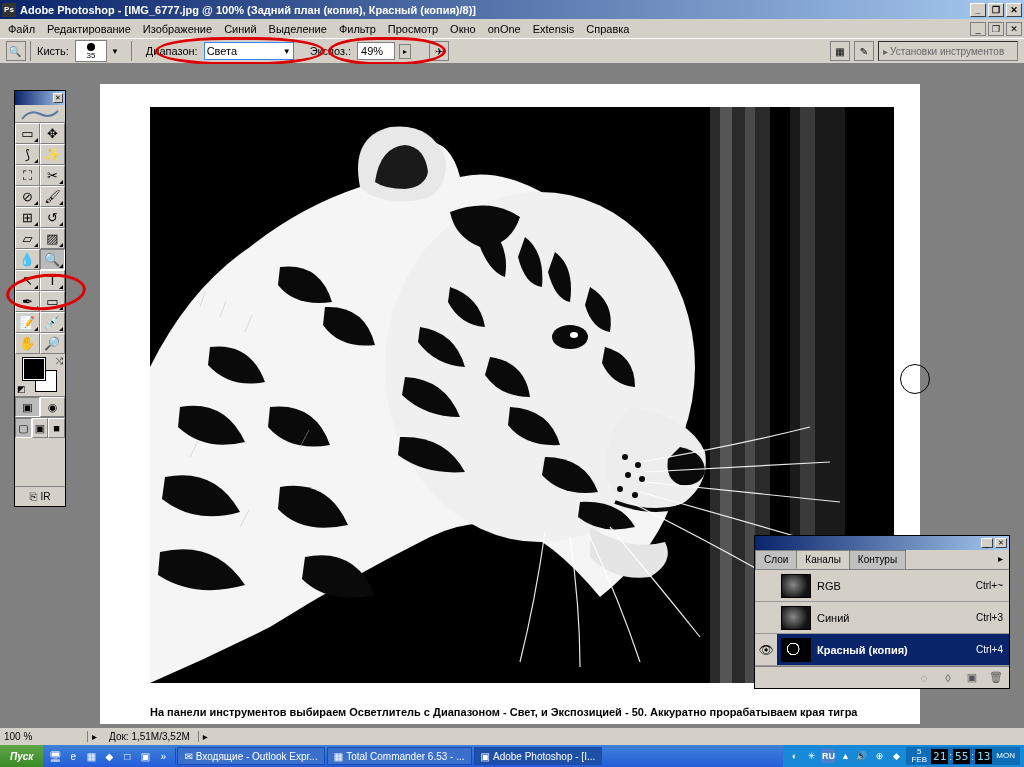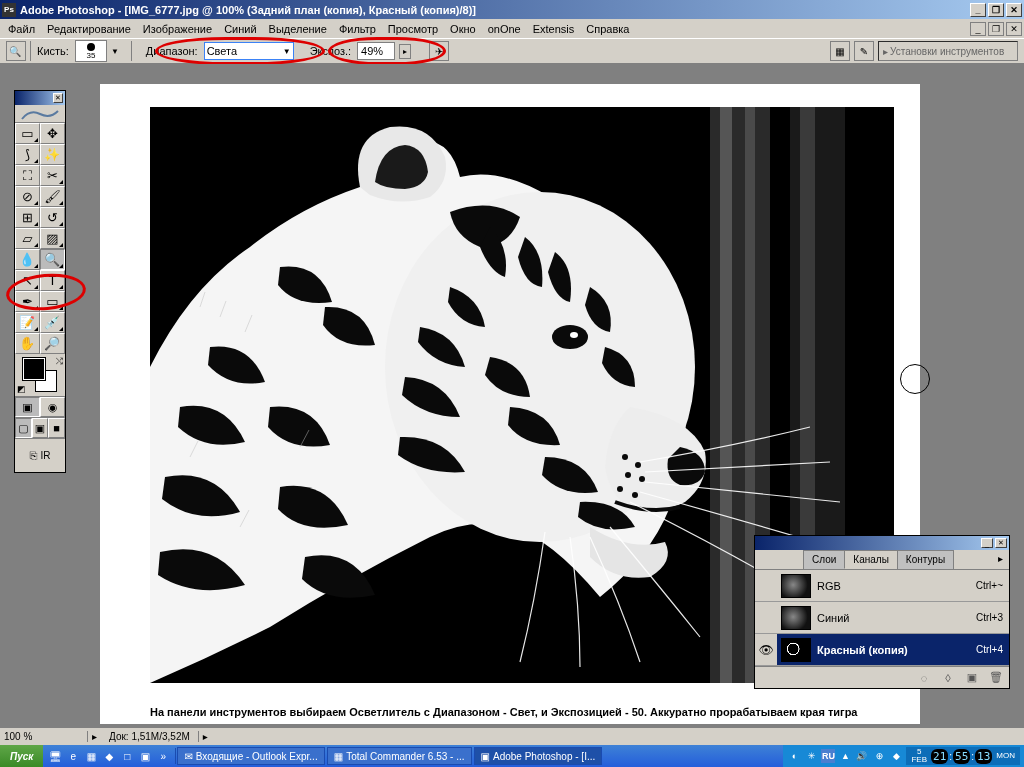--- a/index.html
+++ b/index.html
@@ -44,38 +44,38 @@
 .tool-btn.active { border-top-color:#808080;border-left-color:#808080;border-right-color:#fff;border-bottom-color:#fff;background:#bbb; }
 .tool-btn .corner { position:absolute;bottom:1px;right:1px;width:0;height:0;border-left:4px solid transparent;border-bottom:4px solid #000; }
 .color-swatch-wrap { padding:4px;position:relative;height:42px; }
 .fg-swatch { position:absolute; top:4px;left:8px;width:22px;height:22px;background:#000;border:1px solid #fff;outline:1px solid #000;cursor:pointer; }
 .bg-swatch { position:absolute; top:16px;left:20px;width:22px;height:22px;background:#fff;border:1px solid #000;cursor:pointer; }
 .mini-icons { position:absolute;top:2px;right:2px;font-size:9px;cursor:pointer; }
 .mini-icons2 { position:absolute;bottom:2px;left:2px;font-size:9px;cursor:pointer; }
 .mode-row,.screen-row { display:flex;border-top:1px solid #808080; }
 .mode-row .m, .screen-row .m { flex:1;height:20px;border:1px solid #d4d0c8;border-top-color:#fff;border-left-color:#fff;border-right-color:#808080;border-bottom-color:#808080;display:flex;align-items:center;justify-content:center;cursor:pointer;font-size:11px; }
 .mode-row .m.active, .screen-row .m.active { border-top-color:#808080;border-left-color:#808080;border-right-color:#fff;border-bottom-color:#fff;background:#bbb; }
-.jump-btn { height:34px;border-top:1px solid #808080;display:flex;align-items:center;justify-content:center;cursor:pointer;font-size:10px; }
+.jump-btn { height:20px;border-top:1px solid #808080;display:flex;align-items:center;justify-content:center;cursor:pointer;font-size:10px;margin-top:48px; }
 
 .red-tool-circle { position:absolute; top:210px; left:6px; width:80px; height:36px; border:3px solid #d00; border-radius:50%; pointer-events:none; transform:rotate(-5deg); z-index:10; }
 
 
 .canvas-wrap { position:absolute; top:20px; left:100px; width:820px; height:640px; background:#fff; }
 .canvas-img { position:absolute; top:23px; left:50px; width:744px; height:576px; background:#000; overflow:hidden; }
 .caption { position:absolute; bottom:6px; left:50px; font-size:11px; color:#000; font-weight:bold; }
 .brush-cursor { position:absolute; top:280px; right:-10px; width:30px;height:30px;border:1px solid #000;border-radius:50%; }
 
 
 .tiger { position:relative;width:100%;height:100%; }
 
 
 .channels-panel { position:absolute; right:14px; bottom:56px; width:256px; background:#d4d0c8; border:1px solid #000; z-index:20; }
 .channels-panel .cp-title { height:14px;background:linear-gradient(to right,#0a246a,#a6caf0);display:flex;align-items:center;justify-content:flex-end;padding:0 2px;gap:2px; }
 .channels-panel .cp-title div { width:12px;height:10px;background:#d4d0c8;border:1px solid #fff;border-right-color:#404040;border-bottom-color:#404040;font-size:7px;display:flex;align-items:center;justify-content:center;cursor:pointer; }
-.channels-panel .tabs { display:flex;height:20px;background:#d4d0c8;border-bottom:1px solid #808080;font-size:10px;padding-left:48px; }
+.channels-panel .tabs { display:flex;height:20px;background:#d4d0c8;border-bottom:1px solid #808080;font-size:10px; }
 .channels-panel .tabs .tab { padding:3px 8px; border:1px solid #808080;border-bottom:none;background:#c0c0c0;cursor:pointer;margin-right:-1px; }
 .channels-panel .tabs .tab.active { background:#d4d0c8;border-bottom:1px solid #d4d0c8; }
 .channels-panel .tabs .menu { margin-left:auto;padding:3px 6px;cursor:pointer; }
 .channel-list { background:#d4d0c8; }
 .channel-row { display:flex;align-items:center;height:32px;border-bottom:1px solid #999;cursor:pointer; }
 .channel-row.selected { background:#0a246a;color:#fff; }
 .channel-row .eye { width:22px;text-align:center;font-size:12px;color:#000; }
 .channel-row.selected .eye { color:#000;background:#d4d0c8;height:100%;display:flex;align-items:center;justify-content:center; }
 .channel-row .thumb { width:30px;height:24px;background:#333;border:1px solid #000;margin:0 4px;background-image:radial-gradient(circle at 40% 45%, #888 0%, #555 30%, #111 70%); }
 .channel-row .ch-name { flex:1;font-size:11px;padding-left:2px; }
@@ -93,21 +93,21 @@
 
 .taskbar { position:absolute;bottom:0;left:0;right:0;height:22px;background:linear-gradient(#3e81d6,#245edb);display:flex;align-items:center;font-size:10px;color:#fff; }
 .taskbar .start { height:100%;padding:0 10px;background:linear-gradient(#5fa648,#3a8a26);display:flex;align-items:center;font-weight:bold;cursor:pointer;font-style:italic; }
 .taskbar .ql { display:flex;gap:2px;padding:0 4px;border-right:1px solid #1a4bb0; }
 .taskbar .ql div { width:16px;height:16px;cursor:pointer;display:flex;align-items:center;justify-content:center; }
 .taskbar .task { height:18px;padding:0 6px;margin:0 1px;background:#3a70cc;border:1px solid #1a4bb0;display:flex;align-items:center;gap:3px;cursor:pointer;max-width:150px;overflow:hidden;white-space:nowrap; }
 .taskbar .task.active { background:#1e50a8; }
 .taskbar .tray { margin-left:auto;height:100%;background:#1789d6;display:flex;align-items:center;padding:0 4px;gap:3px; }
 .taskbar .tray .ti { width:14px;height:14px;cursor:pointer;display:flex;align-items:center;justify-content:center;font-size:9px; }
 .taskbar .clock { background:#0d6db8;padding:0 2px;display:flex;align-items:center;height:18px; }
-.taskbar .clock .digit { background:#000;color:#8df;font-family:monospace;font-size:11px;padding:1px 2px;margin:0 1px;border-radius:6px; }
+.taskbar .clock .digit { background:#000;color:#8df;font-family:monospace;font-size:11px;padding:1px 2px;margin:0 1px; }
 .taskbar .clock .date { font-size:8px;line-height:8px;text-align:center;padding:0 3px; }
 </style>
 </head>
 <body>
 
 <div class="titlebar">
   <div class="ps-icon">Ps</div>
   <div class="title-text">Adobe Photoshop - [IMG_6777.jpg @ 100% (Задний план (копия), Красный (копия)/8)]</div>
   <div class="window-buttons">
     <div>_</div>

